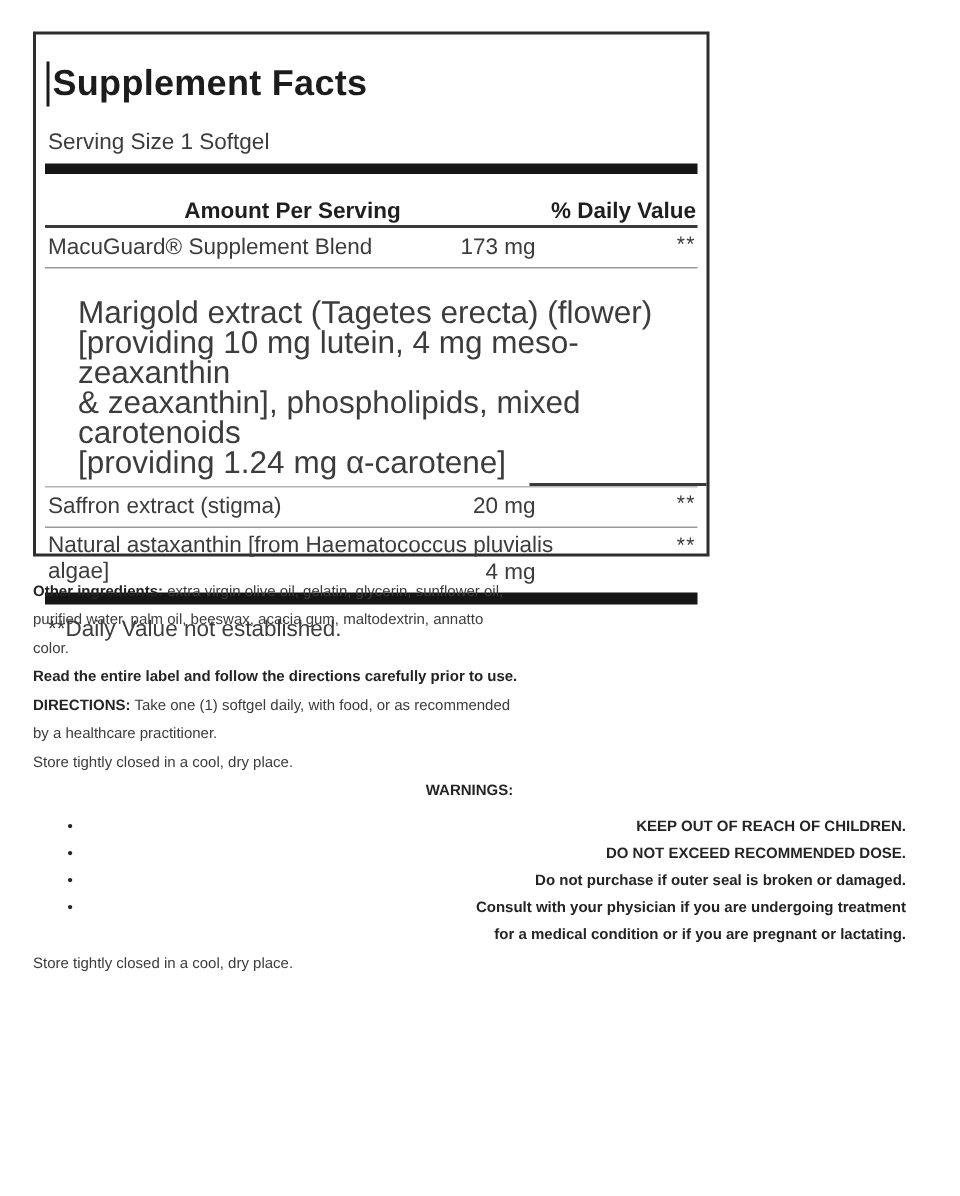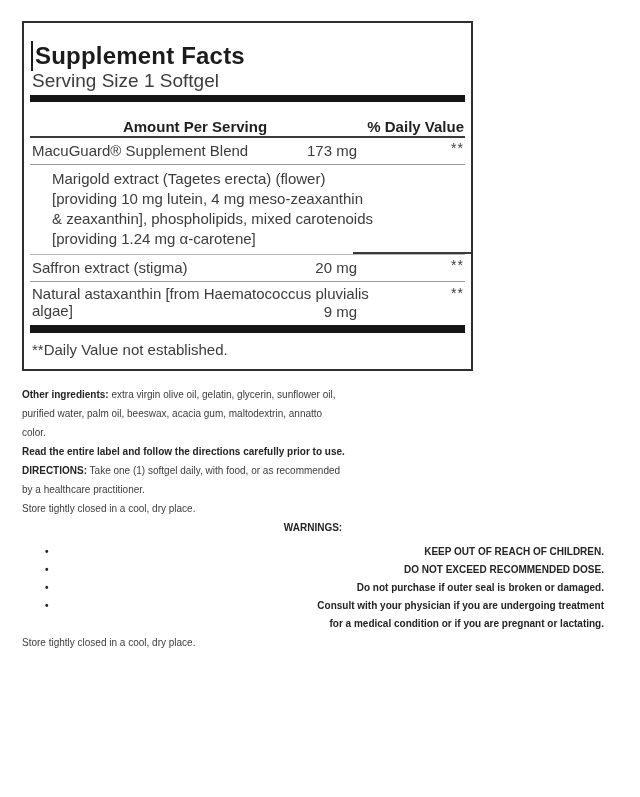--- a/index.html
+++ b/index.html
@@ -11,36 +11,36 @@
   .facts-box {
     position:absolute; left:22px; top:21px; width:451px; height:350px;
     border:2px solid #2e2e2e; box-sizing:border-box; padding:0 6px; background:#fff;
   }
   .title-row { margin:18px 0 0 1px; display:flex; align-items:center; }
   .caret { width:2px; height:30px; background:#1a1a1a; margin-right:2px; flex:0 0 auto; }
   .panel-title {
     margin:0; font-size:24px; line-height:30px; font-weight:bold; color:#1c1c1c;
     letter-spacing:0.2px;
   }
-  .serving { margin:0 0 0 2px; font-size:19px; line-height:19px; }
+  .serving { margin:14px 0 0 2px; font-size:15px; line-height:19px; }
   .bar { background:#151515; }
   .thick1 { height:7px; margin-top:5px; }
   .thick2 { height:8px; margin-top:6px; }
   .head-row {
     position:relative; height:17px; margin-top:15px; padding-bottom:2px;
     border-bottom:2px solid #3a3a3a; font-size:15px; font-weight:bold; color:#1f1f1f;
   }
   .head-amount { position:absolute; left:0; top:1px; width:330px; text-align:center; }
   .head-dv { position:absolute; right:1px; top:1px; }
   .row { position:relative; font-size:15px; line-height:19px; }
   .row-line { padding:3px 0 4px 2px; border-bottom:1px solid #9a9a9a; }
   .amount { position:absolute; right:108px; top:3px; }
   .dv-val { position:absolute; right:1px; top:1px; font-size:14px; letter-spacing:1px; }
   .sub-details {
-    padding-left:22px; margin:4px 0 5px; font-size:15px; line-height:20px;
+    padding-left:22px; margin:20px 0 5px; font-size:21px; line-height:20px;
     white-space:pre-line;
   }
   .sep-special { position:relative; border-top:1px solid #b5b5b5; }
   .dark-seg { position:absolute; right:-6px; top:-3px; width:118px; height:2px; background:#3a3a3a; }
   .asta { padding:3px 0 0 2px; }
   .asta .name-lines { display:block; white-space:pre-line; line-height:17px; }
   .asta .amount { top:20px; }
   .asta .dv-val { top:2px; }
   .footnote { margin:7px 0 0 2px; font-size:15px; line-height:19px; }
   
@@ -97,21 +97,21 @@
 
     <div class="row row-line">
       <span>Saffron extract (stigma)</span>
       <span class="amount">20 mg</span>
       <span class="dv-val">**</span>
     </div>
 
     <div class="row asta">
       <span class="name-lines">Natural astaxanthin [from Haematococcus pluvialis
 algae]</span>
-      <span class="amount">9 mg</span>
+      <span class="amount">4 mg</span>
       <span class="dv-val">**</span>
     </div>
 
     <div class="bar thick2"></div>
 
     <p class="footnote">**Daily Value not established.</p>
   </section>
 
   <section class="below">
     <p class="other-p"><strong class="lead">Other ingredients:</strong><span class="pre"> extra virgin olive oil, gelatin, glycerin, sunflower oil,

